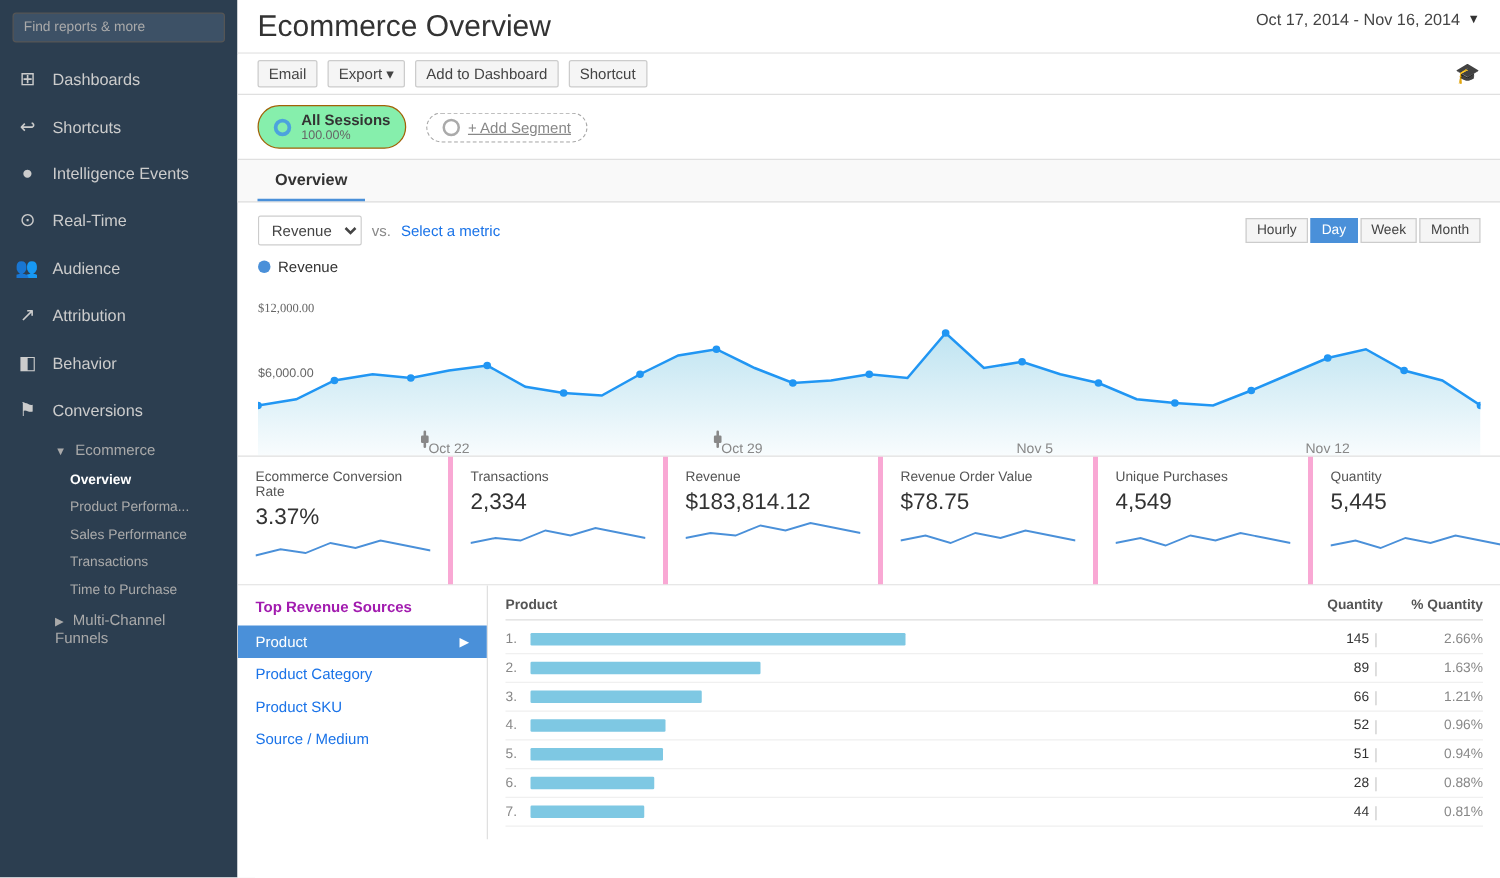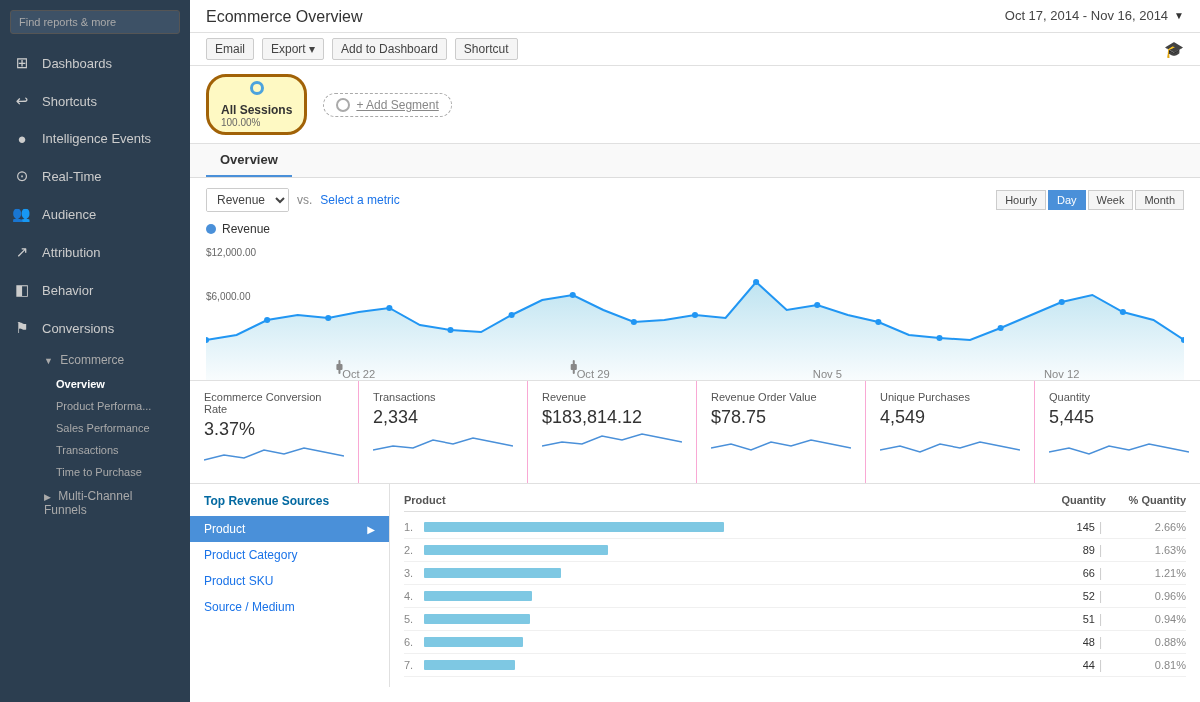--- a/index.html
+++ b/index.html
@@ -69,21 +69,21 @@
 
     
     #header {
       background: #fff;
       border-bottom: 1px solid #e0e0e0;
       padding: 8px 16px 6px;
       display: flex;
       justify-content: space-between;
       align-items: flex-start;
     }
-    #header .title { font-size: 16px; font-weight: normal; color: #333; }
+    #header .title { font-size: 24px; font-weight: normal; color: #333; }
     #header .date-range { font-size: 13px; color: #444; }
 
     
     #toolbar {
       display: flex;
       align-items: center;
       padding: 5px 16px;
       background: #fff;
       border-bottom: 1px solid #e0e0e0;
       gap: 8px;
@@ -105,27 +105,26 @@
       align-items: center;
       padding: 8px 16px;
       background: #fff;
       border-bottom: 1px solid #e0e0e0;
       gap: 16px;
     }
     .segment-pill {
       display: flex;
       align-items: center;
       gap: 8px;
-      background: #fef9c3;
-      border: 3px solid #a16207;
+      background: #86efac;
+      border: 1px solid #a16207;
       border-radius: 20px;
       padding: 4px 12px;
       font-size: 12px;
       color: #333;
-      flex-direction: column;
     }
     .segment-pill .circle {
       width: 14px; height: 14px;
       border-radius: 50%;
       border: 3px solid #4ca3dd;
       background: transparent;
     }
     .add-segment {
       display: flex;
       align-items: center;
@@ -245,21 +244,21 @@
     
     #metrics-row {
       display: flex;
       border-top: 1px solid #e0e0e0;
       border-bottom: 1px solid #e0e0e0;
       background: #fff;
     }
     .metric-card {
       flex: 1;
       padding: 10px 14px;
-      border-right: 1px solid #f9a8d4;
+      border-right: 4px solid #f9a8d4;
     }
     .metric-card:last-child { border-right: none; }
     .metric-card .metric-name { font-size: 11px; color: #555; margin-bottom: 4px; }
     .metric-card .metric-value { font-size: 18px; color: #333; font-weight: normal; }
     .metric-sparkline { height: 30px; }
 
     
     #bottom-section {
       display: flex;
       background: #fff;
@@ -267,21 +266,21 @@
     }
     #revenue-sources {
       width: 200px;
       min-width: 200px;
       border-right: 1px solid #e0e0e0;
       padding: 10px 0;
     }
     #revenue-sources .section-title {
       font-size: 12px;
       font-weight: bold;
-      color: #0369a1;
+      color: #a21caf;
       padding: 0 14px 8px;
     }
     .source-item {
       display: flex;
       align-items: center;
       justify-content: space-between;
       padding: 6px 14px;
       cursor: pointer;
       font-size: 12px;
     }
@@ -452,22 +451,22 @@
         <button class="time-btn">Month</button>
       </div>
     </div>
 
     <div id="chart-area">
       <div class="chart-legend">
         <div class="legend-dot"></div>
         <span>Revenue</span>
       </div>
       <div class="chart-container">
-        <span class="y-label" style="top:7px;">$12,000.00</span>
-        <span class="y-label" style="top:51px;">$6,000.00</span>
+        <span class="y-label" style="top:17px;font-family:Liberation Serif, serif;">$12,000.00</span>
+        <span class="y-label" style="top:69px;">$6,000.00</span>
         <svg class="main-chart" viewBox="0 0 960 140" preserveAspectRatio="none">
           <defs>
             <linearGradient id="chartGrad" x1="0" y1="0" x2="0" y2="1">
               <stop offset="0%" stop-color="#7ec8e3" stop-opacity="0.5"></stop>
               <stop offset="100%" stop-color="#7ec8e3" stop-opacity="0.05"></stop>
             </linearGradient>
           </defs>
 
           <path d="M0,100 L30,95 L60,80 L90,75 L120,78 L150,72 L180,68 L210,85 L240,90 L270,92 L300,75 L330,60 L360,55 L390,70 L420,82 L450,80 L480,75 L510,78 L540,42 L570,70 L600,65 L630,75 L660,82 L690,95 L720,98 L750,100 L780,88 L810,75 L840,62 L870,55 L900,72 L930,80 L960,100 L960,140 L0,140 Z" fill="url(#chartGrad)"></path>
 
@@ -619,21 +618,21 @@
       </div>
       <span class="col-qty-val">51</span>
       <span class="divider-line">|</span>
       <span class="col-pct-val">0.94%</span>
     </div>
             <div class="table-row">
       <span class="row-num">6.</span>
       <div class="row-bar-container">
         <div class="row-bar" style="width:99px;"></div>
       </div>
-      <span class="col-qty-val">48</span>
+      <span class="col-qty-val">28</span>
       <span class="divider-line">|</span>
       <span class="col-pct-val">0.88%</span>
     </div>
             <div class="table-row">
       <span class="row-num">7.</span>
       <div class="row-bar-container">
         <div class="row-bar" style="width:91px;"></div>
       </div>
       <span class="col-qty-val">44</span>
       <span class="divider-line">|</span>

